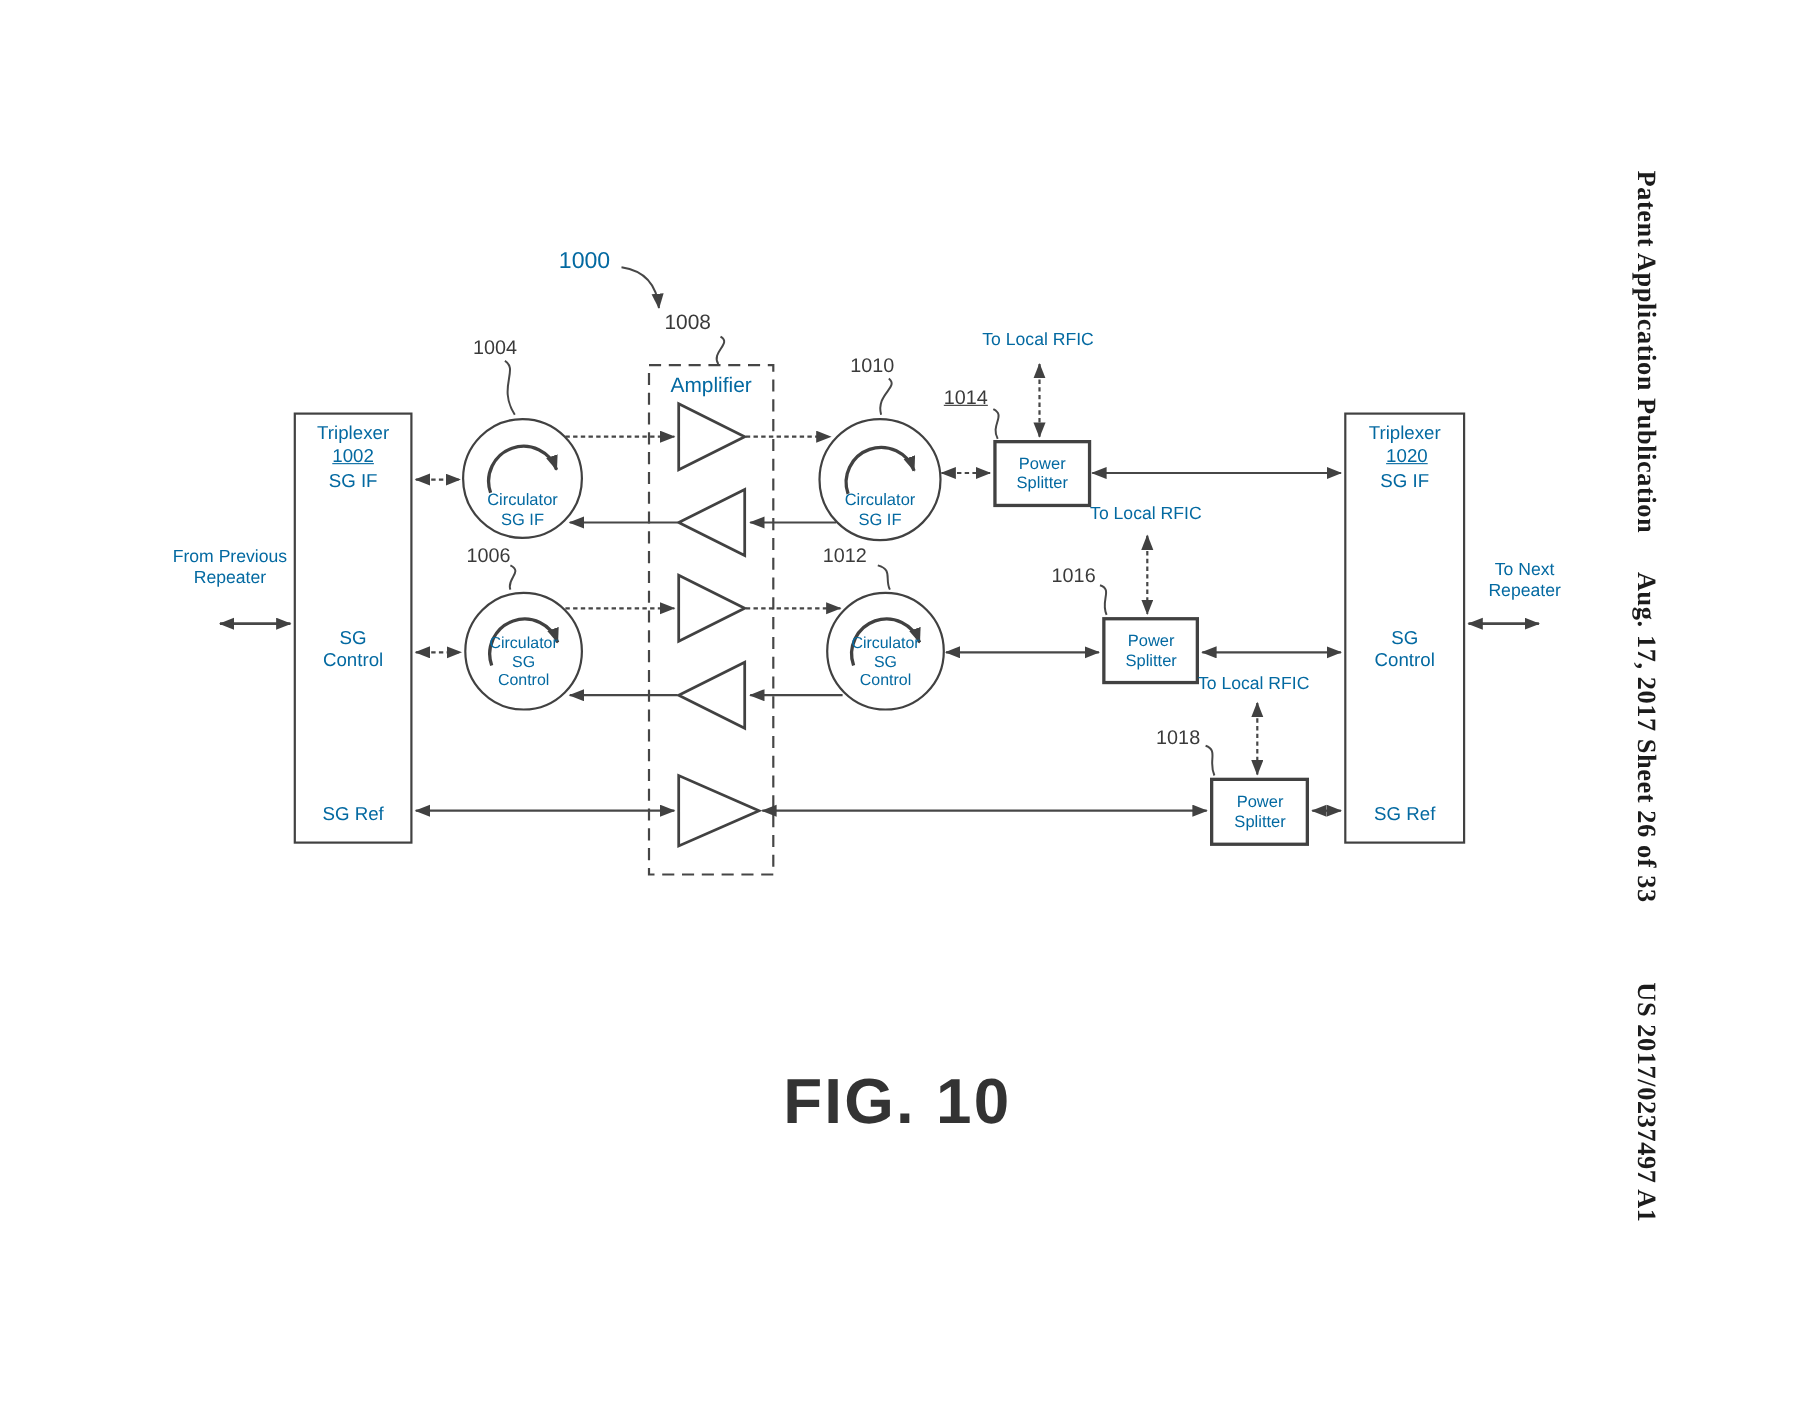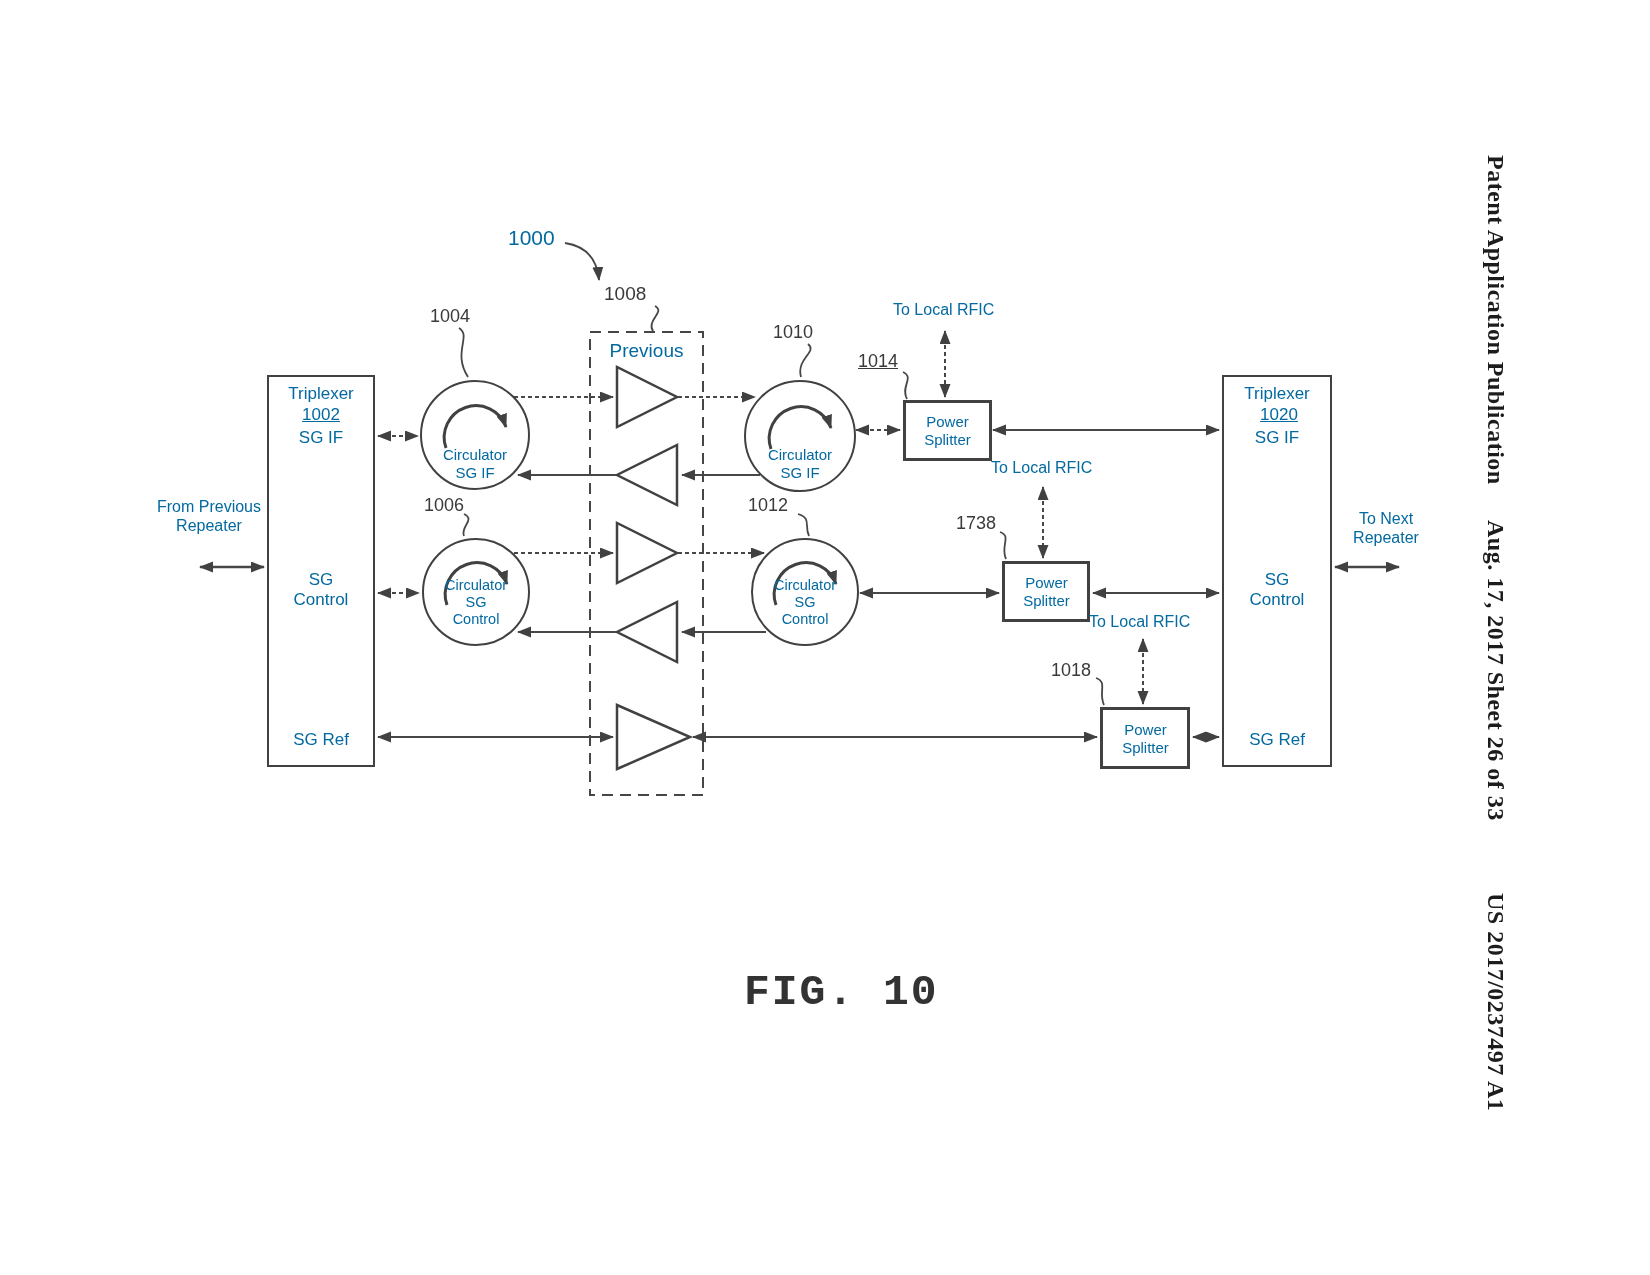--- a/index.html
+++ b/index.html
@@ -12,22 +12,22 @@
   .box{position:absolute;border:2.5px solid #414141;background:transparent;box-sizing:border-box;}
   .circle{position:absolute;border:2.5px solid #414141;border-radius:50%;box-sizing:border-box;background:transparent;}
   .vert{
     position:absolute;writing-mode:vertical-rl;line-height:1;
     font-family:"Liberation Serif",serif;font-weight:bold;font-size:24px;color:#1c1c1c;
     white-space:nowrap;letter-spacing:0.5px;
   }
   .refnum{font-size:18px;color:#3a3a3a;}
   .underln{text-decoration:underline;}
   .fig-caption{
-    position:absolute;font-size:43px;font-weight:bold;letter-spacing:2px;color:#333;
-    font-family:Liberation Mono, monospace;white-space:nowrap;margin-left:32px;
+    position:absolute;font-size:58px;font-weight:bold;letter-spacing:2px;color:#333;
+    font-family:Liberation Sans, sans-serif;white-space:nowrap;
   }
   svg{position:absolute;left:0;top:0;}
 </style>
 </head>
 <body>
 
 <div id="sheet">
 
   <div class="vert" style="left:1484px;top:155px;">Patent Application Publication</div>
   <div class="vert" style="left:1484px;top:520px;">Aug. 17, 2017   Sheet 26 of 33</div>
@@ -118,39 +118,39 @@
 
   <div class="circle" style="left:422px;top:538px;width:108px;height:108px;"></div>
   <div class="lbl" style="left:445px;top:577px;width:62px;font-size:14.5px;">Circulator SG Control</div>
 
   <div class="circle" style="left:744px;top:380px;width:112px;height:112px;"></div>
   <div class="lbl" style="left:760px;top:446px;width:80px;font-size:15px;">Circulator SG IF</div>
 
   <div class="circle" style="left:751px;top:538px;width:108px;height:108px;"></div>
   <div class="lbl" style="left:774px;top:577px;width:62px;font-size:14.5px;">Circulator SG Control</div>
 
-  <div class="lbl" style="left:590px;top:340px;width:113px;font-size:19px;">Previous</div>
+  <div class="lbl" style="left:590px;top:340px;width:113px;font-size:19px;">Amplifier</div>
 
   <div class="box" style="left:903px;top:400px;width:89px;height:61px;border-width:3px;"></div>
   <div class="lbl" style="left:920px;top:413px;width:55px;font-size:15px;">Power Splitter</div>
 
   <div class="box" style="left:1002px;top:561px;width:88px;height:61px;border-width:3px;"></div>
   <div class="lbl" style="left:1019px;top:574px;width:55px;font-size:15px;">Power Splitter</div>
 
   <div class="box" style="left:1100px;top:707px;width:90px;height:62px;border-width:3px;"></div>
   <div class="lbl" style="left:1118px;top:721px;width:55px;font-size:15px;">Power Splitter</div>
 
   <div class="lbl nowrap" style="left:508px;top:226px;font-size:21px;">1000</div>
   <div class="lbl nowrap refnum" style="left:604px;top:283px;font-size:19px;">1008</div>
   <div class="lbl nowrap refnum" style="left:430px;top:306px;">1004</div>
   <div class="lbl nowrap refnum" style="left:424px;top:495px;">1006</div>
   <div class="lbl nowrap refnum" style="left:773px;top:322px;">1010</div>
   <div class="lbl nowrap refnum" style="left:748px;top:495px;">1012</div>
   <div class="lbl nowrap refnum" style="left:858px;top:351px;text-decoration:underline;">1014</div>
-  <div class="lbl nowrap refnum" style="left:956px;top:513px;">1738</div>
+  <div class="lbl nowrap refnum" style="left:956px;top:513px;">1016</div>
   <div class="lbl nowrap refnum" style="left:1051px;top:660px;">1018</div>
 
   <div class="lbl nowrap" style="left:893px;top:301px;font-size:16px;">To Local RFIC</div>
   <div class="lbl nowrap" style="left:991px;top:459px;font-size:16px;">To Local RFIC</div>
   <div class="lbl nowrap" style="left:1089px;top:613px;font-size:16px;">To Local RFIC</div>
 
   <div class="lbl" style="left:150px;top:498px;width:118px;font-size:16px;">From Previous Repeater</div>
   <div class="lbl" style="left:1346px;top:510px;width:80px;font-size:16px;">To Next Repeater</div>
 
   <div class="fig-caption" style="left:712px;top:968px;">FIG. 10</div>

